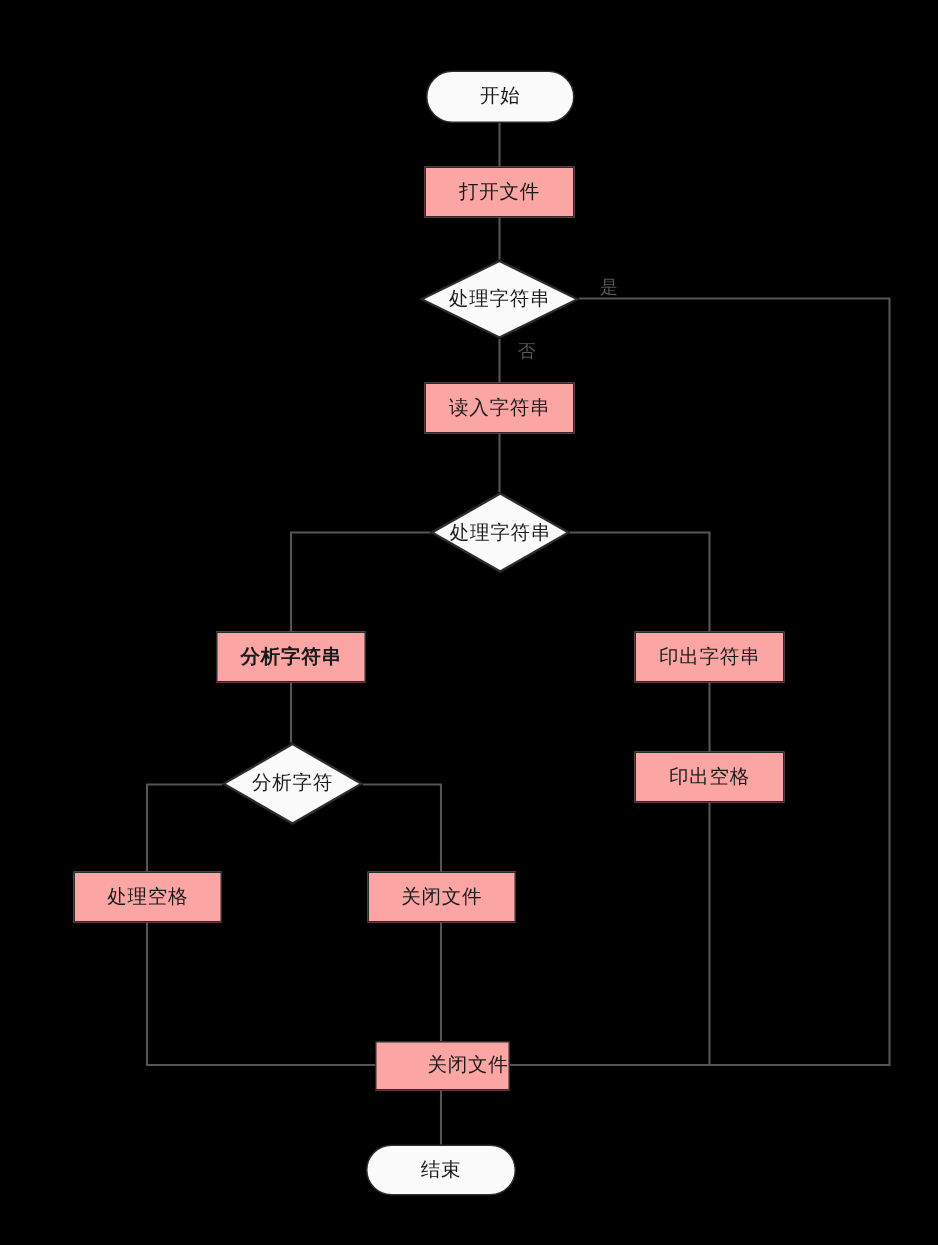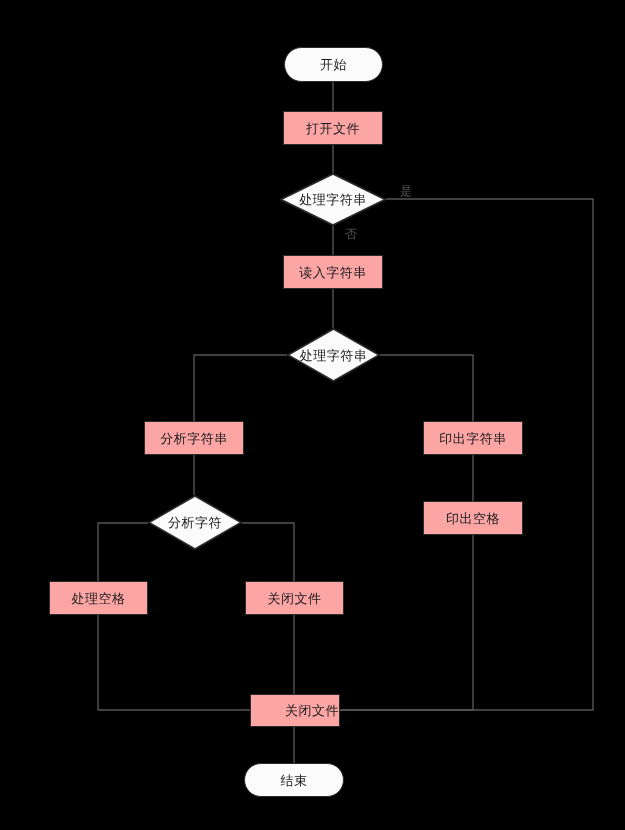--- a/index.html
+++ b/index.html
@@ -108,21 +108,21 @@
       </div>
       <div class="node process" style="left: 283px; top: 255px; width: 100px; height: 34px; text-align: right;">
         <span>读入字符串</span>
       </div>
       <div class="node decision" style="left: 287px; top: 328px; width: 93px; height: 54px;">
         <svg class="diamond-shape" viewBox="0 0 93 54" preserveAspectRatio="none">
           <polygon points="46.5,1 92,27 46.5,53 1,27" fill="#fbfbfb" stroke="#2b2b2b" stroke-width="1.6"></polygon>
         </svg>
         <span class="decision-label">处理字符串</span>
       </div>
-      <div class="node process" style="left: 144px; top: 421px; width: 100px; height: 34px;">
+      <div class="node process" style="left: 144px; top: 421px; width: 100px; height: 34px; font-weight: bold;">
         <span>分析字符串</span>
       </div>
       <div class="node process" style="left: 423px; top: 421px; width: 100px; height: 34px;">
         <span>印出字符串</span>
       </div>
       <div class="node decision" style="left: 148px; top: 495px; width: 94px; height: 55px;">
         <svg class="diamond-shape" viewBox="0 0 94 55" preserveAspectRatio="none">
           <polygon points="47,1 93,27.5 47,54 1,27.5" fill="#fbfbfb" stroke="#2b2b2b" stroke-width="1.6"></polygon>
         </svg>
         <span class="decision-label">分析字符</span>

